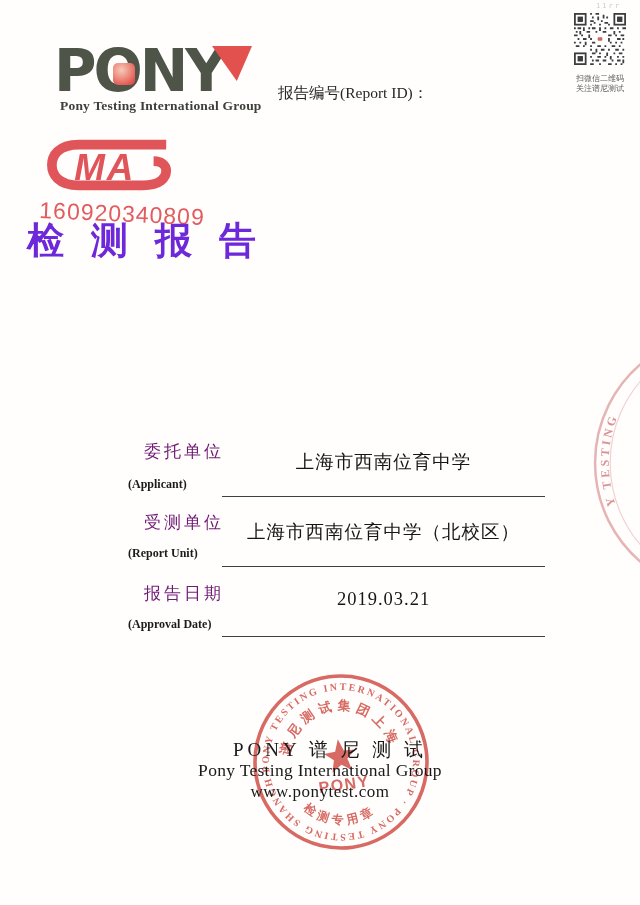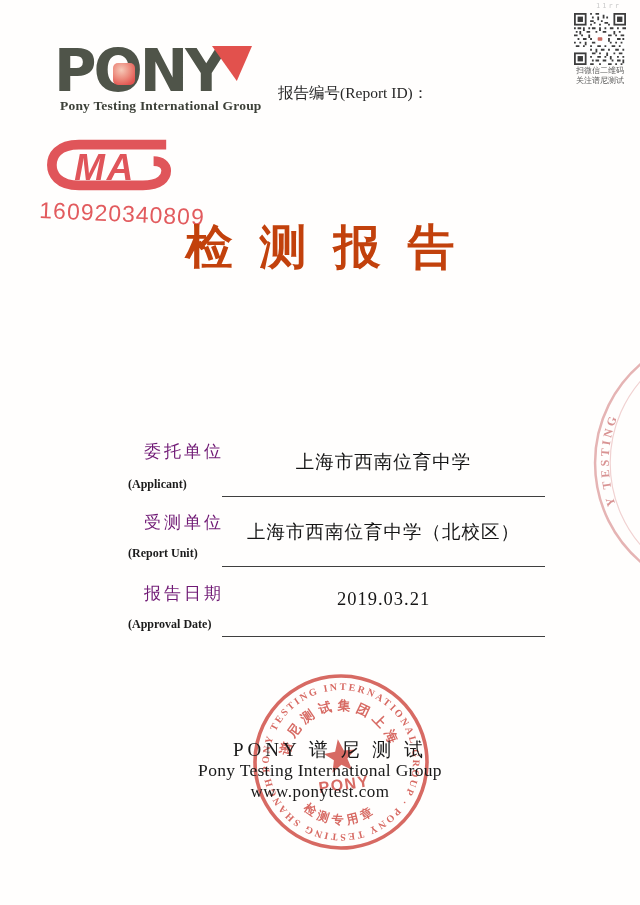--- a/index.html
+++ b/index.html
@@ -33,36 +33,36 @@
   }
 
   .report-id-row { position:absolute; left:278px; top:83px; display:flex; gap:8px; white-space:nowrap; }
   .report-id-label { font-size:15.5px; color:#262626; }
   .report-id-value { font-size:16.5px; letter-spacing:.5px; color:#1e1e1e; }
 
   .corner-marks { position:absolute; left:596px; top:2px; font-size:7px; color:#c9c9c9; letter-spacing:2px; font-family:"DejaVu Sans Mono",monospace; }
 
   .qr-block { position:absolute; left:572px; top:13px; width:56px; text-align:center; }
   .qr-svg { width:52px; height:52px; display:block; margin:0 auto; }
-  .qr-caption { font-family:"Liberation Sans","DejaVu Sans",sans-serif; font-size:8px; line-height:10px; color:#5c5c5c; margin-top:1px; white-space:nowrap; }
+  .qr-caption { font-family:"Liberation Sans","DejaVu Sans",sans-serif; font-size:8px; line-height:10px; color:#5c5c5c; margin-top:9px; white-space:nowrap; }
 
   
   .cma-wrap { position:absolute; left:40px; top:134px; width:160px; }
   .cma-svg { width:140px; height:62px; display:block; }
   .cma-number {
     font-family:"Liberation Sans","DejaVu Sans",sans-serif;
     font-size:23px; color:#e25b5e; letter-spacing:1px;
     transform:rotate(2.5deg); transform-origin:left top;
     margin:1px 0 0 0; white-space:nowrap;
   }
 
   
   .title-zh {
-    position:absolute; left:0; top:216px; width:640px; text-align:center;
-    font-size:47px; font-weight:bold; color:#c2410c;
+    position:absolute; left:0; top:216px; width:640px; 
+    font-size:37px; font-weight:bold; color:#6d28d9;
     letter-spacing:27px; text-indent:27px; white-space:nowrap;
   }
   .title-en {
     position:absolute; left:0; top:281px; width:640px; text-align:center;
     font-size:31px; font-weight:bold; color:#1d2722;
     word-spacing:27px; white-space:nowrap;
   }
 
   
   .side-stamp { position:absolute; left:592px; top:358px; width:48px; height:210px; overflow:hidden; opacity:.75; }

